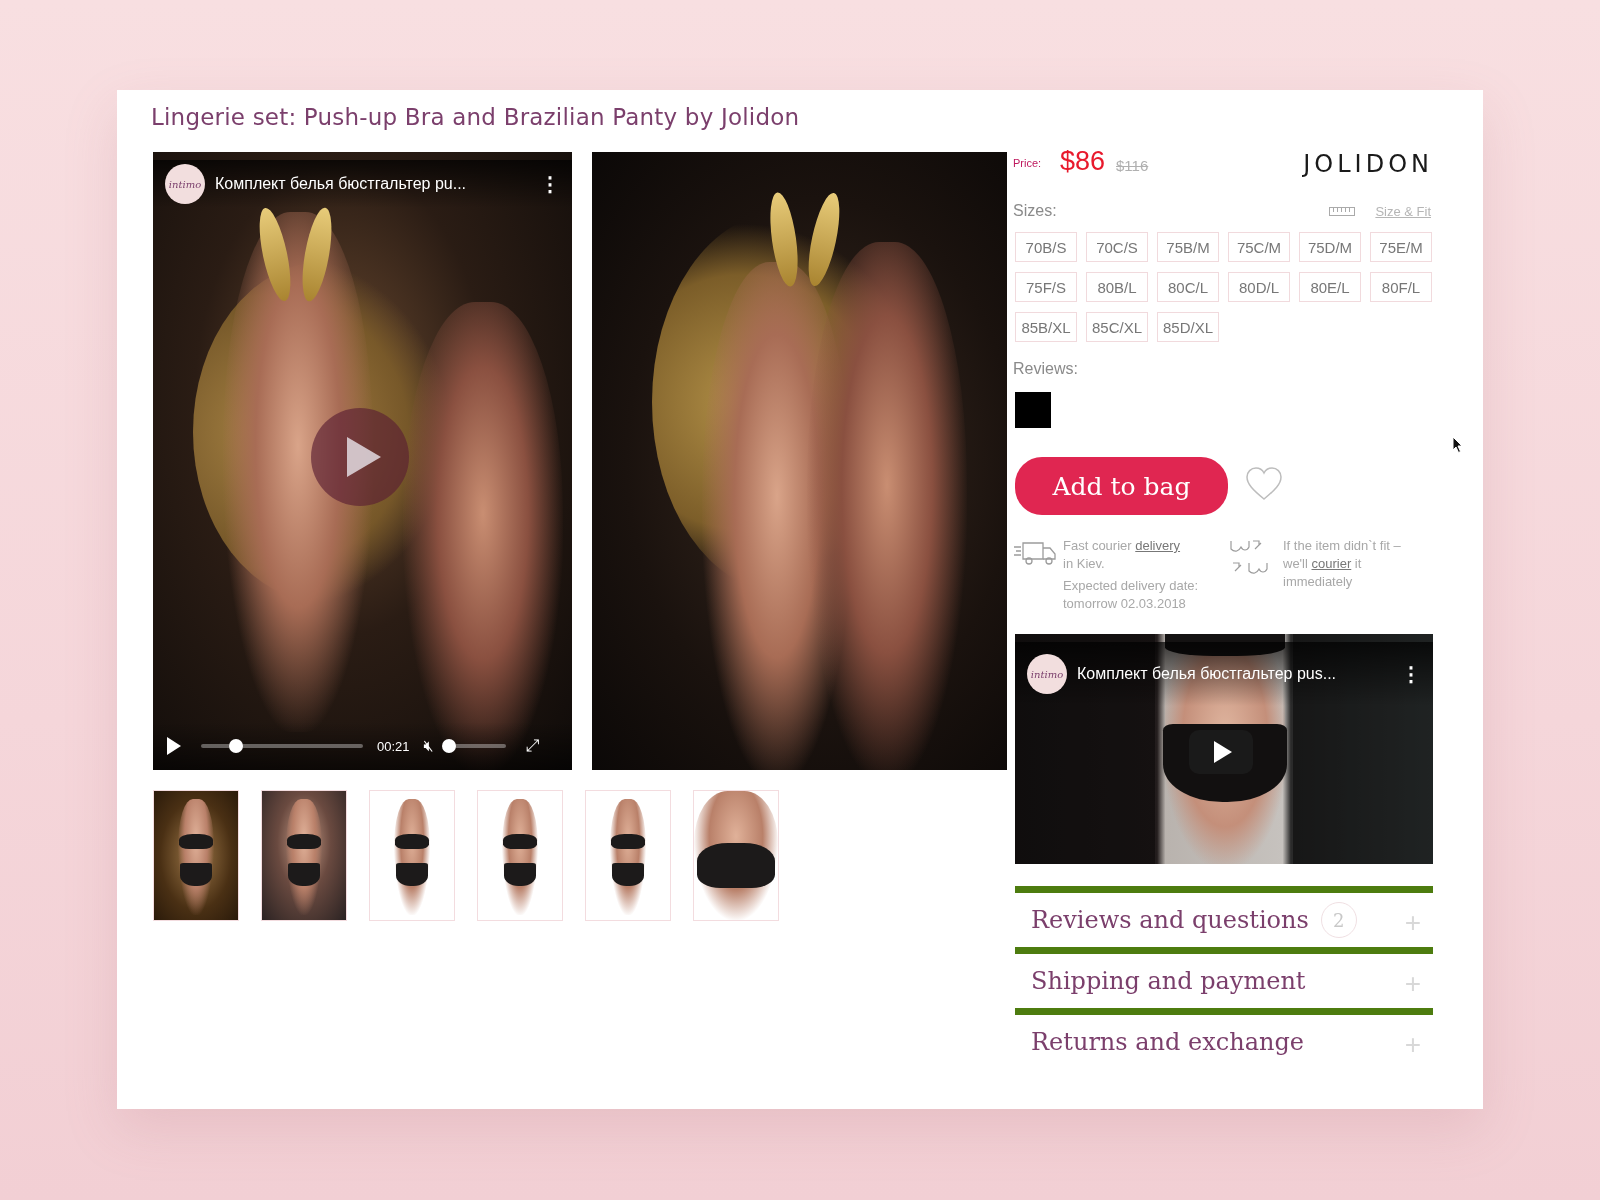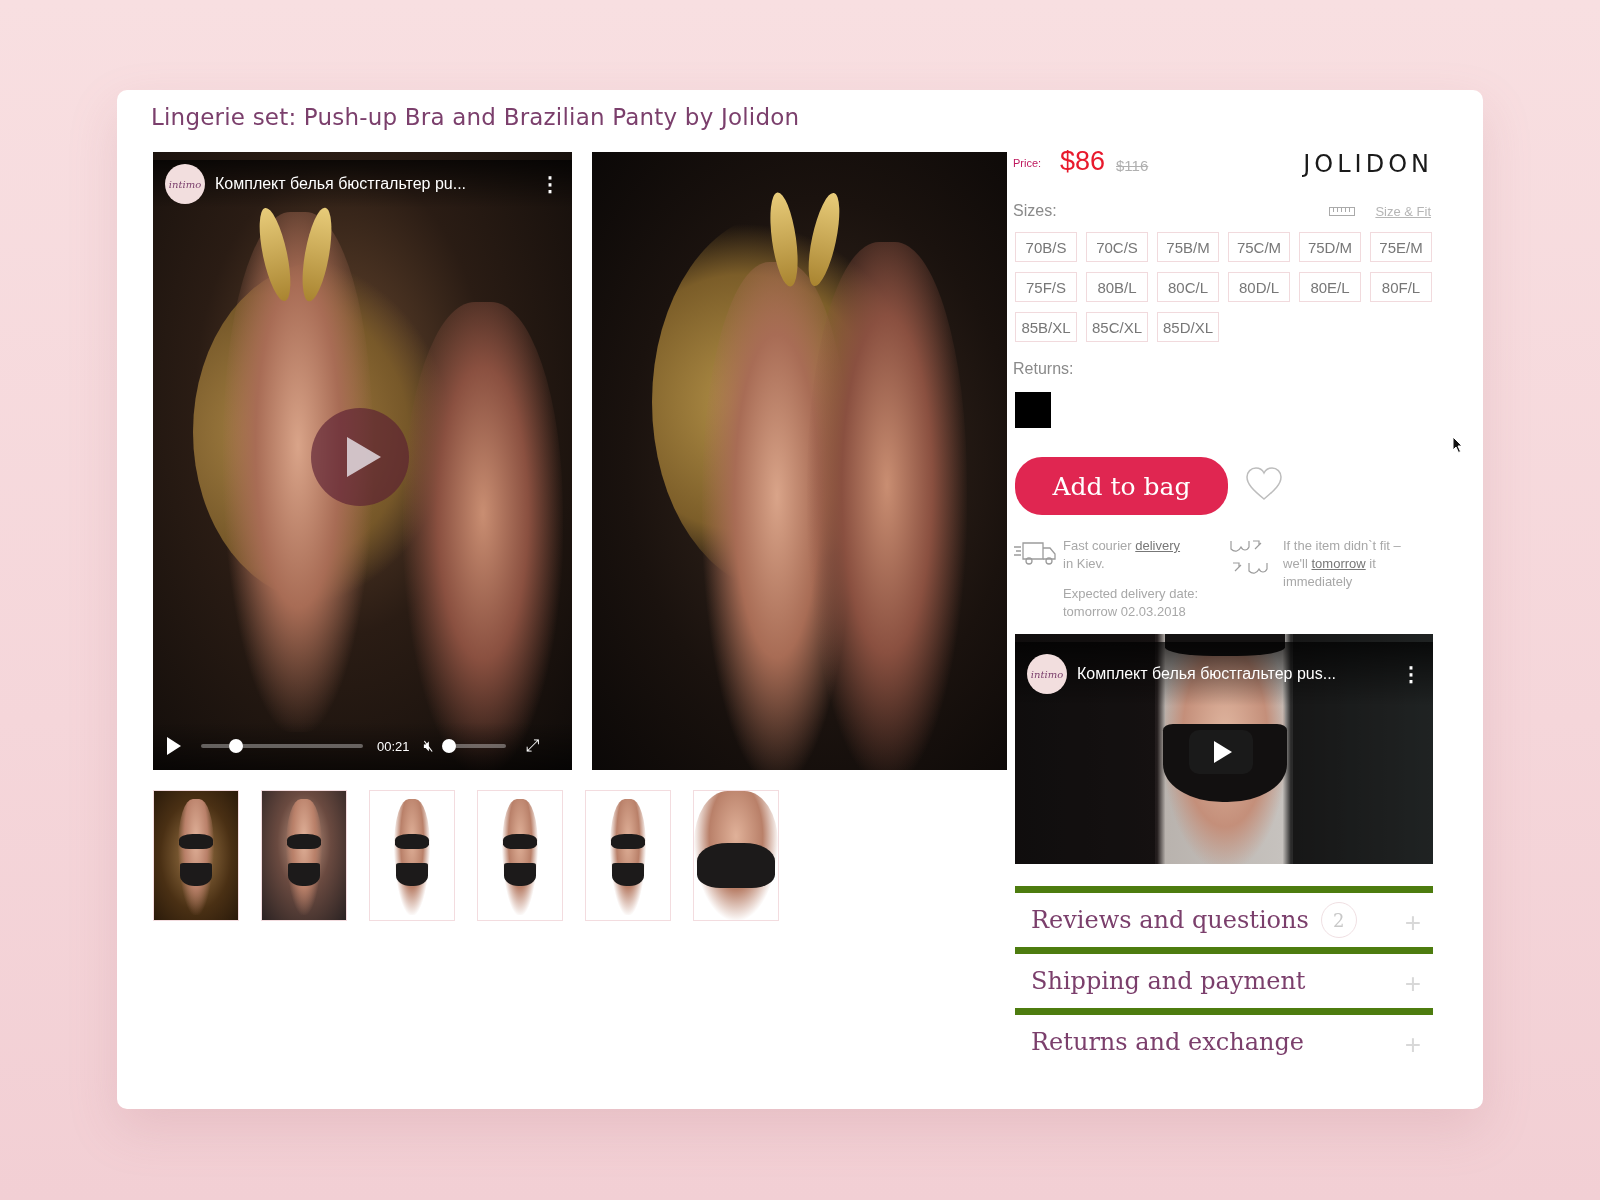--- a/index.html
+++ b/index.html
@@ -4,21 +4,21 @@
 <style>
   * { box-sizing: border-box; margin: 0; padding: 0; }
   html, body { width: 1600px; height: 1200px; overflow: hidden; }
   body {
     background: linear-gradient(180deg, #f8dfe1 0%, #f5d6da 60%, #f2cfd4 100%);
     font-family: "Liberation Sans", sans-serif;
     position: relative;
   }
   .card {
     position: absolute; left: 117px; top: 90px; width: 1366px; height: 1019px;
-    background: #fff; border-radius: 10px;
+    background: #fff; border-radius: 0;
     box-shadow: 0 20px 50px rgba(180, 110, 120, 0.18);
   }
   .page-title {
     position: absolute; left: 34px; top: 14px;
     font-size: 23px; color: #7b3f6c; letter-spacing: 0.2px;
     font-family: "DejaVu Sans", sans-serif; font-weight: normal;
   }
 
   
   .video-main {
@@ -294,58 +294,58 @@
         <button class="size-btn">80B/L</button>
         <button class="size-btn">80C/L</button>
         <button class="size-btn">80D/L</button>
         <button class="size-btn">80E/L</button>
         <button class="size-btn">80F/L</button>
         <button class="size-btn">85B/XL</button>
         <button class="size-btn">85C/XL</button>
         <button class="size-btn">85D/XL</button>
       </div>
 
-    <span class="colors-label">Returns:</span>
+    <span class="colors-label">Reviews:</span>
     <div class="color-swatch" title="black" style="background: rgb(0, 0, 0);"></div>
 
     <button class="add-btn" style="background: rgb(224, 38, 81);">Add to bag</button>
     <svg class="heart" viewBox="0 0 38 36">
       <path d="M19 33 C8 24 2 18 2 11 C2 6 6 2 11 2 C14.5 2 17.5 4 19 7 C20.5 4 23.5 2 27 2 C32 2 36 6 36 11 C36 18 30 24 19 33 Z" fill="none" stroke="#bdbdbd" stroke-width="1.5"></path>
     </svg>
 
     <div class="delivery">
       <svg class="truck" viewBox="0 0 44 28">
         <g fill="none" stroke="#9c9c9c" stroke-width="1.3">
           <path d="M10 4 H30 V20 H10 Z"></path>
           <path d="M30 9 H37 L42 15 V20 H30"></path>
           <circle cx="16" cy="22" r="3"></circle>
             <circle cx="36" cy="22" r="3"></circle>
           <path d="M1 8 H8 M3 12 H8 M1 16 H8"></path>
         </g>
       </svg>
       <div class="delivery-text">
         <span>Fast courier </span><u>delivery</u><br>
         <span>in Kiev.</span>
-        <div style="margin-top:12px">Expected delivery date:</div>
+        <div style="margin-top:4px">Expected delivery date:</div>
         <div>tomorrow 02.03.2018</div>
       </div>
     </div>
 
     <div class="exchange">
       <svg class="bra-icon" viewBox="0 0 40 40">
         <g fill="none" stroke="#9c9c9c" stroke-width="1.2">
           <path d="M2 4 V12 C6 16 10 14 12 10 C14 14 18 14 20 10 V4"></path>
           <path d="M24 4 L30 4 L30 8 M26 12 L32 6"></path>
           <path d="M20 26 V34 C24 38 28 36 30 32 C32 36 36 36 38 32 V26"></path>
           <path d="M4 26 L10 26 L10 30 M6 34 L12 28"></path>
         </g>
       </svg>
       <div class="exchange-text">
         <span>If the item didn`t fit –</span><br>
-        <span>we'll </span><u>tomorrow</u><span> it</span><br>
+        <span>we'll </span><u>courier</u><span> it</span><br>
         <span>immediately</span>
       </div>
     </div>
 
     <div class="video-2">
       <div class="torso"></div>
       <div class="bra2"></div>
       <div class="panty2"></div>
       <div class="dim-l"></div>
       <div class="dim-r"></div>

